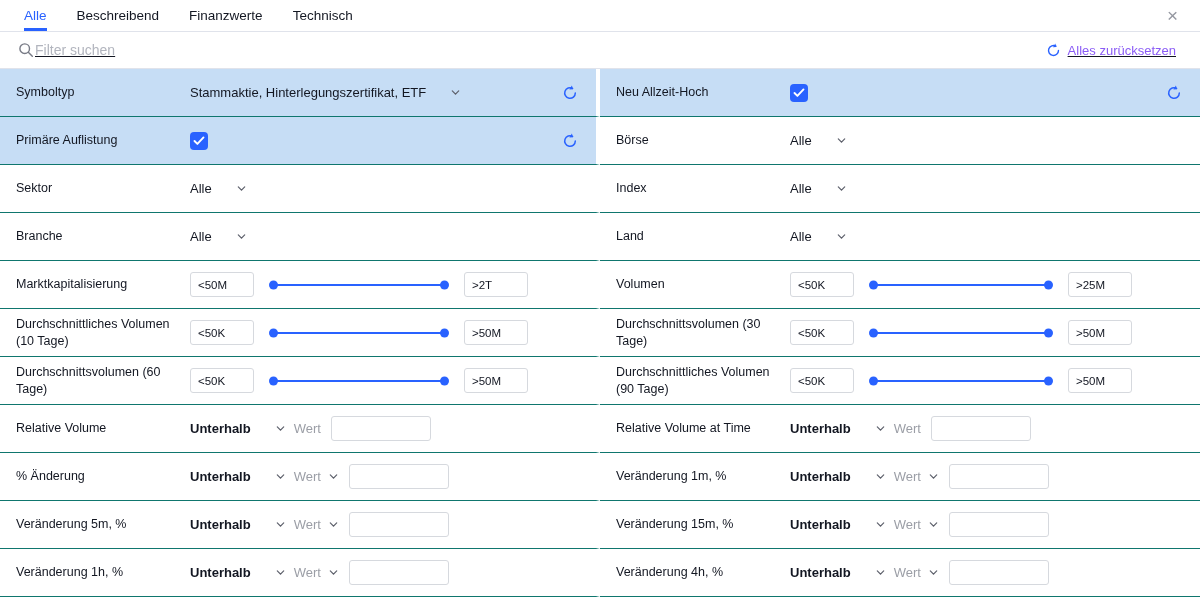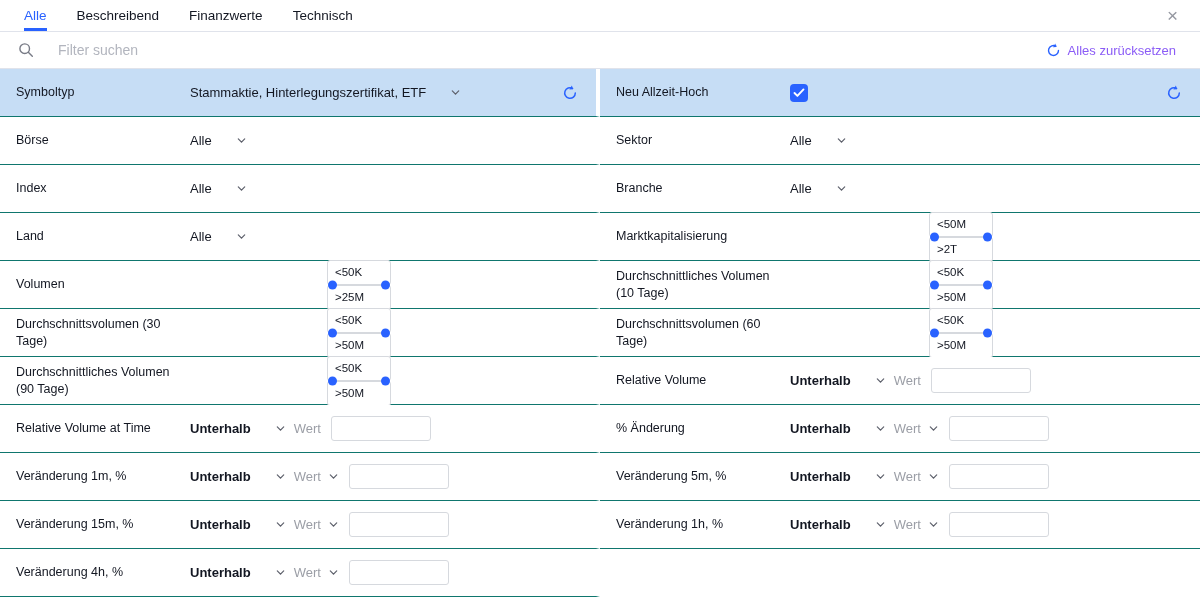--- a/index.html
+++ b/index.html
@@ -19,21 +19,21 @@
     cursor:pointer; border-bottom:3px solid transparent; padding-top:3px;
   }
   .tab.active { color:#2962ff; border-bottom-color:#2962ff; }
   .close {
     margin-left:auto; align-self:center; background:none; border:none;
     font-size:19px; line-height:1; color:#9598a1; cursor:pointer; padding:2px 4px;
   }
   
   .searchbar {
     height:37px; display:flex; align-items:center;
-    border-bottom:1px solid #e0e3eb; padding:0 24px 0 18px; gap:24px;
+    border-bottom:1px solid #e0e3eb; padding:0 24px 0 18px; gap:1px;text-decoration:underline;
   }
   .searchbar input {
     flex:1; border:none; outline:none; font-family:"Liberation Sans",sans-serif;
     font-size:14px; color:#131722; background:transparent;
   }
   .searchbar input::placeholder { color:#b2b5be; }
   .reset-all {
     display:flex; align-items:center; gap:7px; background:none; border:none;
     color:#8b5cf6; font-size:13px; cursor:pointer; font-family:"Liberation Sans",sans-serif;
   }
@@ -42,21 +42,21 @@
   .cell {
     height:48px; display:flex; align-items:center;
     padding:0 16px; border-bottom:1px solid #0f766e; background:#fff;
   }
   .grid .cell:nth-child(odd) { border-right:4px solid #fff; }
   .cell.hl { background:#c6ddf5; }
   .label {
     flex:0 0 174px; padding-right:8px; font-size:12.5px; line-height:1.3; color:#131722;
   }
   .control { flex:1; display:flex; align-items:center; min-width:0; }
-  .ctl-range { margin-right:52px;flex-direction:column; }
+  .ctl-range { margin-right:52px; }
   .select {
     display:inline-flex; align-items:center; gap:24px; cursor:pointer;
     font-size:13px; color:#131722; white-space:nowrap;
   }
   .select.op span { font-weight:700; }
   .wert { display:inline-flex; align-items:center; gap:7px; margin-left:8px; color:#9b9ea6; font-size:13px; }
   .wert.wsel { cursor:pointer; }
   .chev { flex:none; }
   .checkbox {
     width:18px; height:18px; border-radius:4px; background:#2962ff;
@@ -142,20 +142,36 @@
           </svg>
       </span>
       </div>
       <button class="reset">
         <svg width="16" height="16" viewBox="0 0 16 16">
           <path d="M13.3 8 A5.3 5.3 0 1 1 10.6 3.4" fill="none" stroke="#2962ff" stroke-width="1.5" stroke-linecap="round"></path>
           <path d="M9.9 0.6 L11 4.2 L7.4 4.6 Z" fill="#2962ff"></path>
         </svg>
       </button>
     </div>
+    <div class="cell hl">
+      <div class="label">Primäre Auflistung</div>
+      <div class="control ctl-checkbox">
+        <span class="checkbox">
+        <svg width="12" height="10" viewBox="0 0 12 10">
+            <path d="M1.5 5 L4.4 7.9 L10.5 1.4" fill="none" stroke="#fff" stroke-width="1.9" stroke-linecap="round" stroke-linejoin="round"></path>
+          </svg>
+      </span>
+      </div>
+      <button class="reset">
+        <svg width="16" height="16" viewBox="0 0 16 16">
+          <path d="M13.3 8 A5.3 5.3 0 1 1 10.6 3.4" fill="none" stroke="#2962ff" stroke-width="1.5" stroke-linecap="round"></path>
+          <path d="M9.9 0.6 L11 4.2 L7.4 4.6 Z" fill="#2962ff"></path>
+        </svg>
+      </button>
+    </div>
     <div class="cell">
       <div class="label">Börse</div>
       <div class="control ctl-select">
         <div class="select">
         <span>Alle</span>
           <svg class="chev" width="11" height="11" viewBox="0 0 12 12">
             <path d="M2.5 4.3 L6 7.8 L9.5 4.3" fill="none" stroke="#5d606b" stroke-width="1.3" stroke-linecap="round"></path>
           </svg>
       </div>
       </div>

